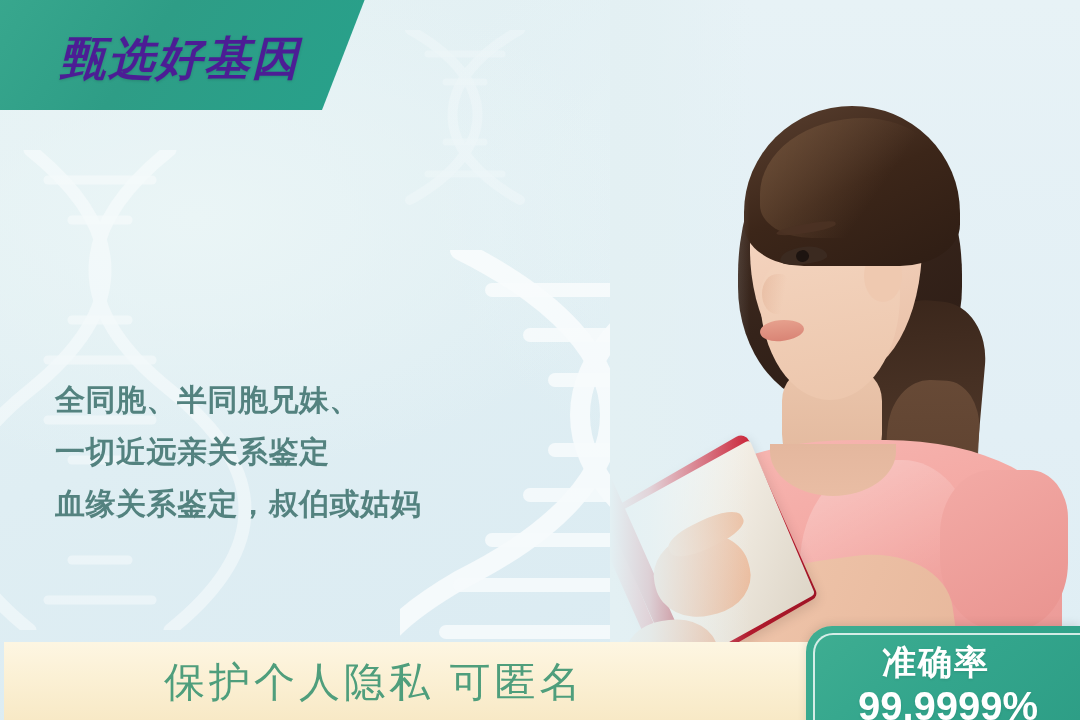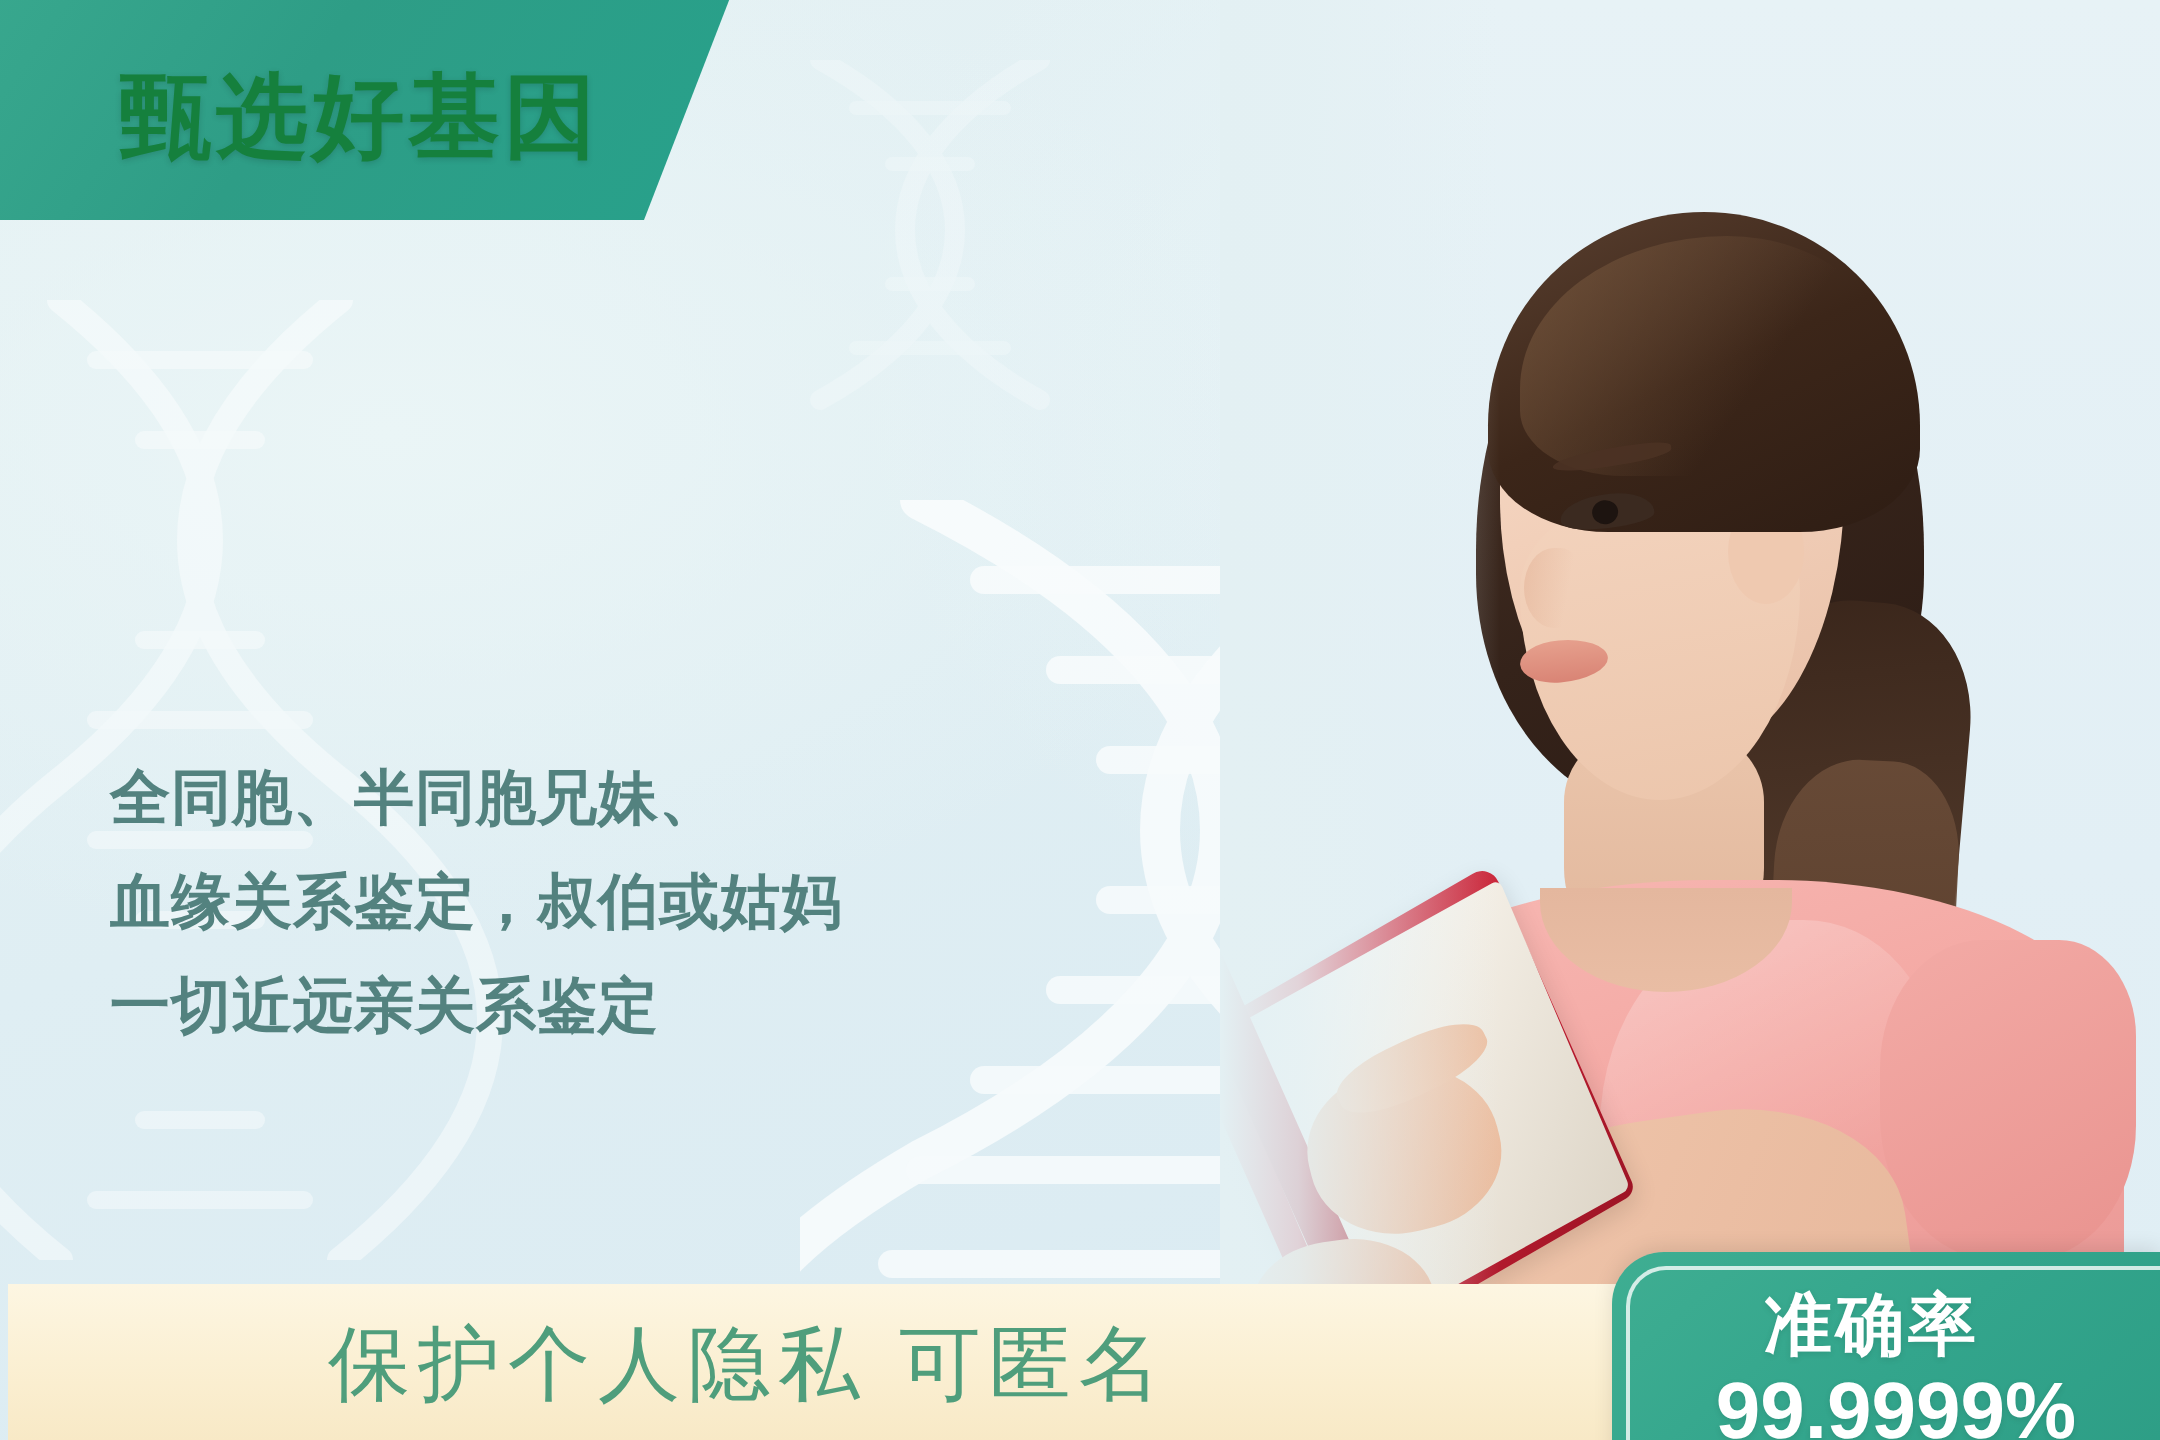--- a/index.html
+++ b/index.html
@@ -239,25 +239,26 @@
     background: linear-gradient(125deg, #3aa98f 0%, #2e9d86 45%, #27a18b 100%);
     border-radius: 0 0 26px 0;
     -webkit-clip-path: polygon(0 0, 100% 0, 88% 100%, 0 100%);
     clip-path: polygon(0 0, 100% 0, 88% 100%, 0 100%);
     box-shadow: 0 3px 8px rgba(0,0,0,.10);
   }
   .logo-text {
     position: absolute;
     left: 60px;
     top: 28px;
-    color: #15803d;
+    color: #4c1d95;
     font-size: 46px;
     font-weight: 700;
     letter-spacing: 2px;
     font-family: "DejaVu Serif", "Liberation Serif", serif;
+    font-style: italic;
     text-shadow: 0 1px 3px rgba(0,0,0,.14);
     white-space: nowrap;
   }
 
   
   .headline {
     position: absolute;
     left: 55px;
     top: 158px;
     width: 800px;
@@ -450,22 +451,22 @@
     <div class="ph-hand2"></div>
     <div class="photo-fade-left"></div>
   </div>
 
   <div class="logo-banner"></div>
   <div class="logo-text">甄选好基因</div>
 
 
   <div class="desc">
     <span class="desc-line">全同胞、半同胞兄妹、</span>
+    <span class="desc-line">一切近远亲关系鉴定</span>
     <span class="desc-line">血缘关系鉴定，叔伯或姑妈</span>
-    <span class="desc-line">一切近远亲关系鉴定</span>
   </div>
 
   <div class="bottom-bar">
     <div class="bottom-bar-text">保护个人隐私 可匿名</div>
   </div>
 
   <div class="badge">
     <div class="badge-inner-border"></div>
     <div class="badge-label">准确率</div>
     <div class="badge-value">99.9999%</div>

